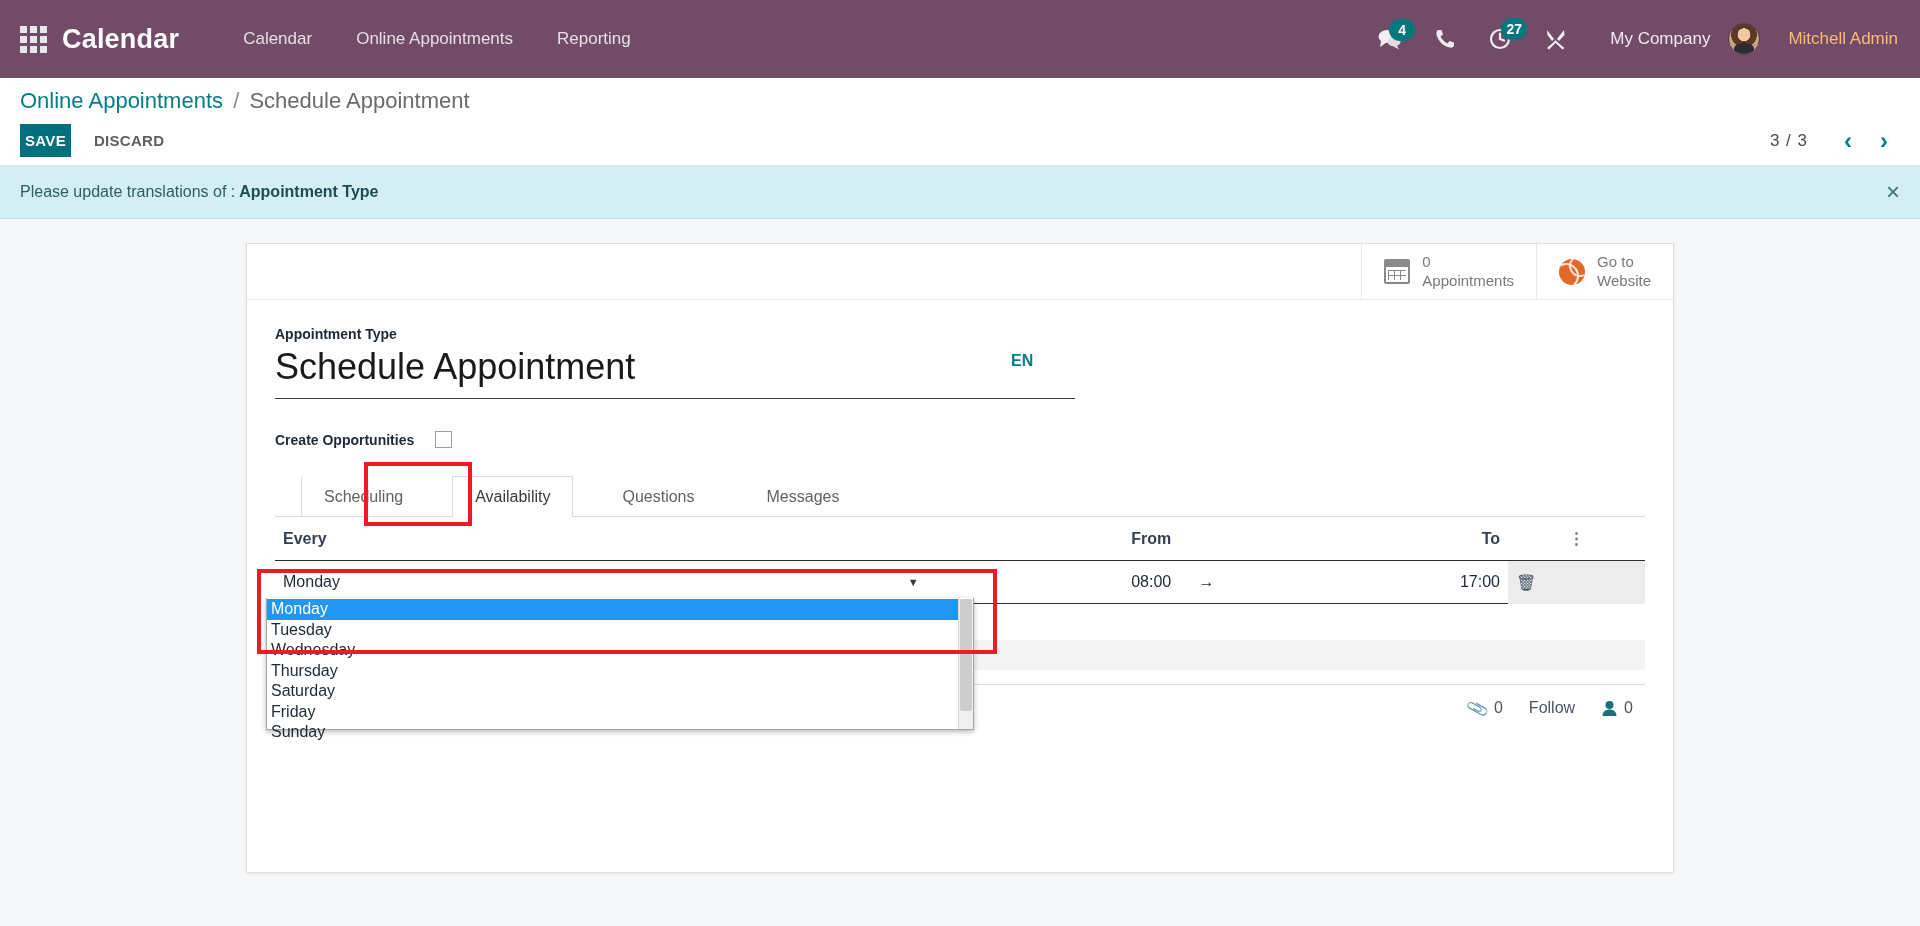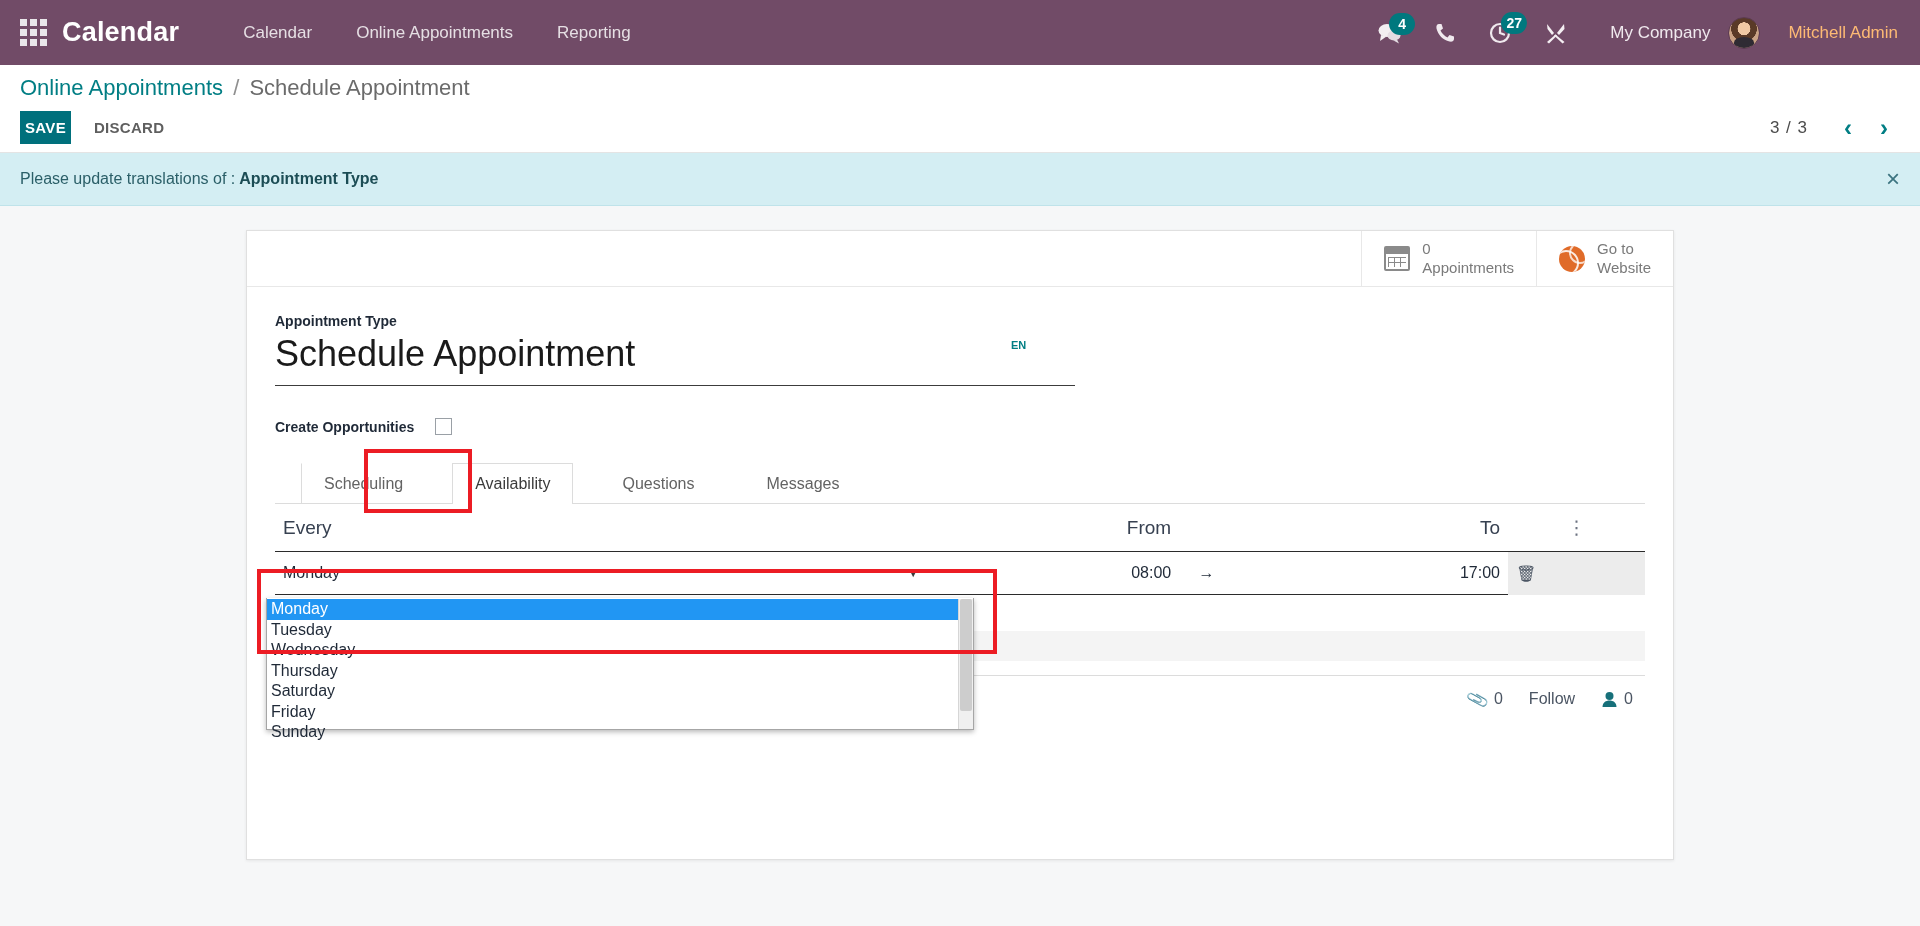--- a/index.html
+++ b/index.html
@@ -6,21 +6,21 @@
   html, body {
     width: 1920px; height: 926px;
     font-family: "Liberation Sans", sans-serif;
     background: #f9f9f9;
     overflow: hidden;
   }
   .app { position: relative; width: 1920px; height: 926px; background: #f6f7f8; }
 
   
   .navbar {
-    height: 65px; background: #714B67; display: flex; align-items: center;
+    height: 78px; background: #714B67; display: flex; align-items: center;
     position: relative; z-index: 5;
   }
   .apps-grid { width: 34px; height: 34px; margin-left: 16px; margin-right: 12px;
     display: grid; grid-template-columns: repeat(3,7px); grid-template-rows: repeat(3,7px);
     gap: 3px; align-content: center; justify-content: center; cursor: pointer; }
   .apps-grid i { background: #e9e6ea; display: block; width: 7px; height: 7px; }
   .brand { color: #fff; font-size: 27px; font-weight: bold; letter-spacing: .2px; margin-right: 42px; cursor: pointer; }
   .navlink { color: #e6dfe4; font-size: 17px; padding: 0 22px; cursor: pointer; white-space: nowrap; }
   .nav-right { margin-left: auto; display: flex; align-items: center; padding-right: 22px; }
   .navicon { position: relative; color: #f0e9ee; margin: 0 16px; cursor: pointer; display: flex; align-items: center; }
@@ -87,21 +87,21 @@
   .globe-icon::after { content:""; position:absolute; left:10px; top:-4px; width:18px; height:18px;
     border:2px solid #fff; border-radius:50%; opacity:.75; }
 
   .form-body { padding: 26px 28px 10px 28px; }
   .lbl-sm { font-size: 14px; color: #1f2937; font-weight: bold; margin-bottom: 4px; }
   .title-row { display: flex; align-items: flex-start; max-width: 800px; }
   .title-input {
     font-size: 36px; color: #1a1a1a; border: none; border-bottom: 1px solid #3c3c3c;
     outline: none; width: 100%; padding: 0 0 10px 0; font-family: inherit; background: transparent;
   }
-  .lang-tag { color: #017e84; font-size: 11px; font-weight: bold; margin-left: -64px; margin-top: 6px; cursor: pointer; }
+  .lang-tag { color: #017e84; font-size: 16px; font-weight: bold; margin-left: -64px; margin-top: 6px; cursor: pointer; }
   .opt-row { display: flex; align-items: center; margin-top: 32px; }
   .opt-lbl { font-size: 14px; color: #1f2937; font-weight: bold; width: 160px; }
   .chk { width: 17px; height: 17px; border: 1px solid #9aa0a6; background: #fff; cursor: pointer; }
 
   
   .tabs-wrap { margin-top: 28px; position: relative; }
   .tabs { display: flex; border-bottom: 1px solid #dcdcdc; }
   .tab {
     font-size: 16px; color: #636363; padding: 11px 22px; cursor: pointer;
     border: 1px solid transparent; border-bottom: none; margin-bottom: -1px; background: transparent; margin-left: 26px;
@@ -109,21 +109,21 @@
   .tab:first-child { border-left-color: #dcdcdc; }
   .tab.active { color: #3b3b3b; background: #fff; border-color: #dcdcdc; border-bottom-color: #fff; }
   .tab-highlight {
     position: absolute; left: 89px; top: -14px; width: 108px; height: 64px;
     border: 4px solid #ec1c24; pointer-events: none; z-index: 6;
   }
 
   
   .list { width: 100%; border-collapse: collapse; table-layout: fixed; }
   .list th {
-    font-size: 19px; color: #374151; font-weight: normal; text-align: left;
+    font-size: 16px; color: #374151; font-weight: bold; text-align: left;
     padding: 12px 8px; border-bottom: 1px solid #2b2b2b;
   }
   .list th.num { text-align: right; }
   .list th.opt { width: 40px; text-align: center; color: #6b7280; }
   .list td { padding: 6px 8px; border-bottom: 1px solid #2b2b2b; font-size: 16px; color: #1f2937; height: 40px; }
   .list td.num { text-align: right; }
   .cell-sel { position: relative; }
   .sel-box {
     width: 100%; height: 30px; display: flex; align-items: center; justify-content: space-between;
     font-size: 16px; color: #1f2937; padding-right: 6px; cursor: pointer; background: #fff;

